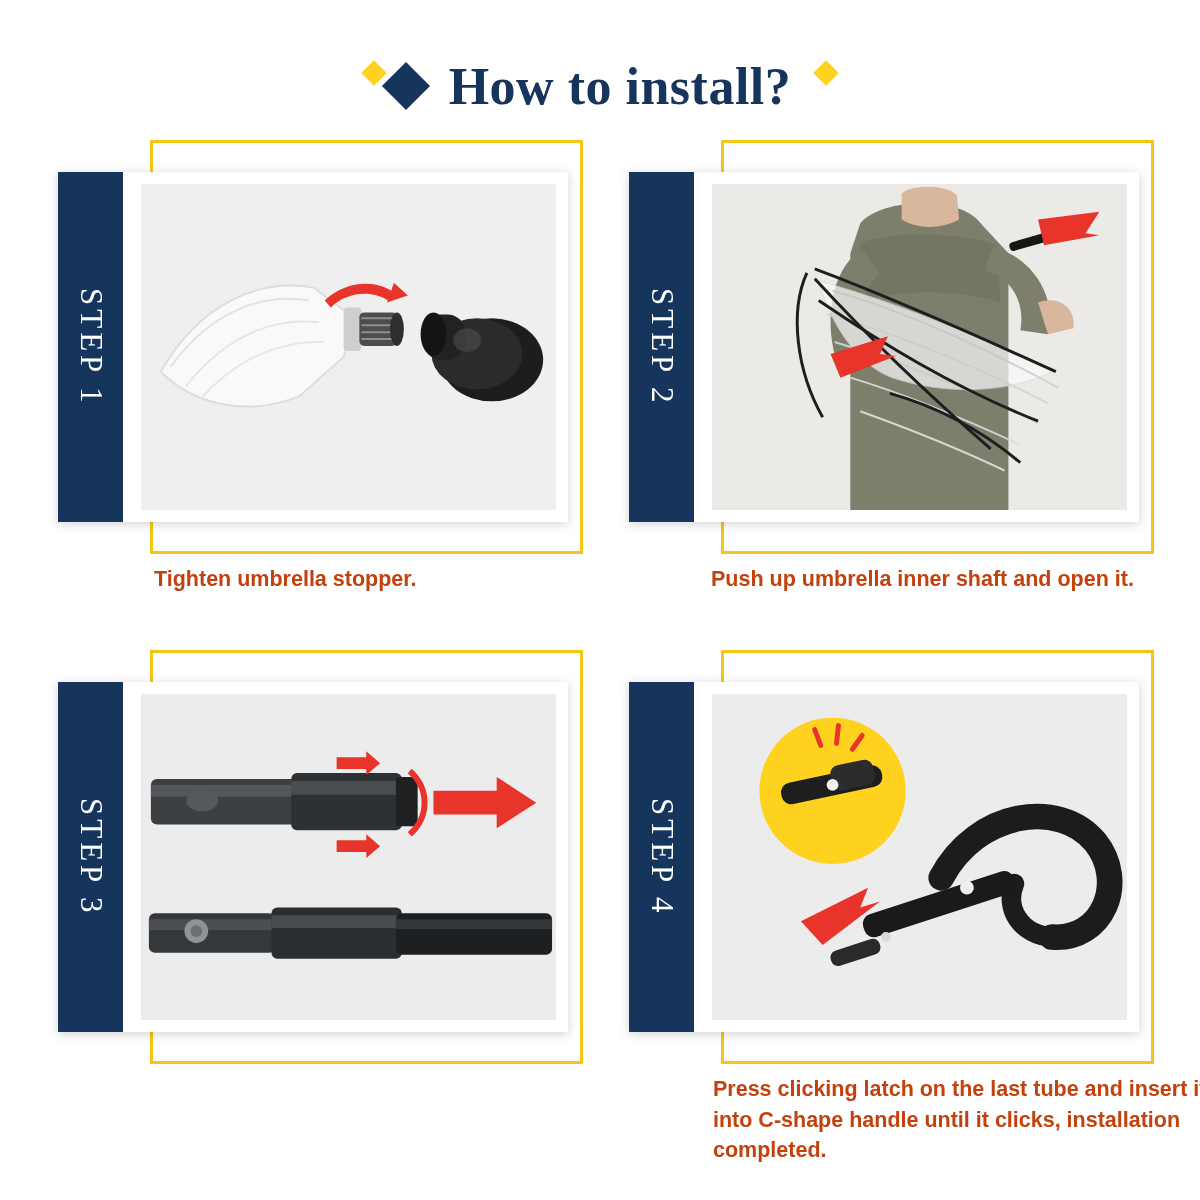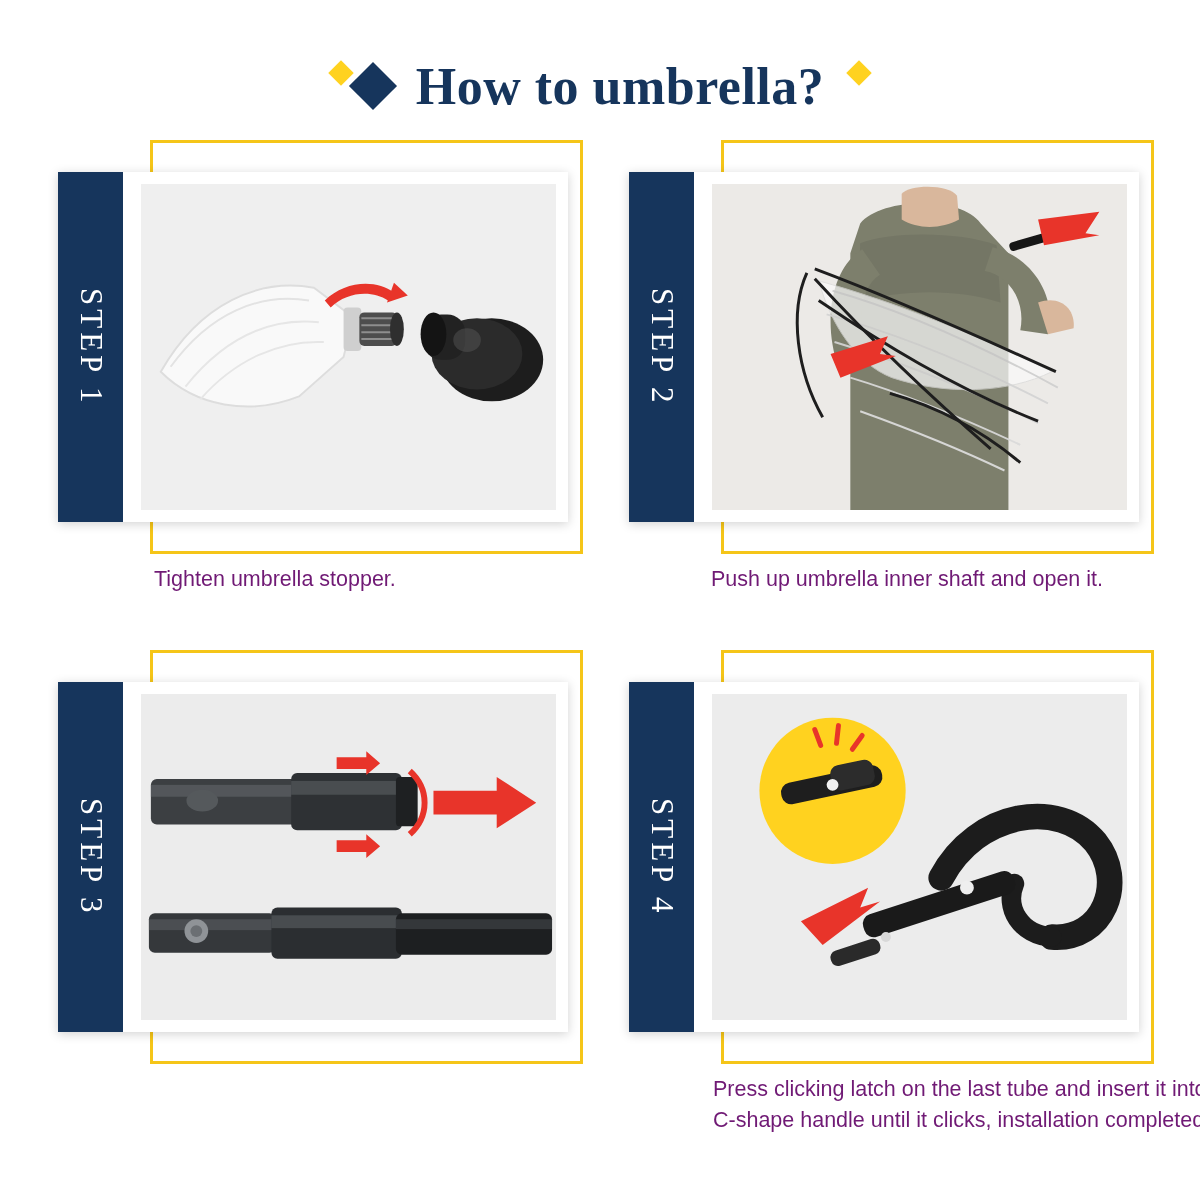--- a/index.html
+++ b/index.html
@@ -126,41 +126,42 @@
     overflow: hidden;
   }
 
   .caption {
     position: absolute;
     top: 424px;
     left: 0;
     width: 520px;
     font-size: 21.5px;
     line-height: 1.42;
-    color: #701a75;
+    color: #c2410c;
+    font-weight: bold;
   }
   .cap-indent-1 { padding-left: 96px; }
   .cap-indent-2 { padding-left: 82px; }
   .cap-indent-3 { padding-left: 84px; }
   .cap-indent-4 { padding-left: 84px; }
 
   .row2 { margin-top: 90px; }
 
   
   .ph-svg { display: block; width: 100%; height: 100%; }
 </style>
 </head>
 <body>
 
 <div class="title-row">
   <div class="deco-left">
     <div class="diamond-small-y"></div>
     <div class="diamond-big"></div>
   </div>
-  <div class="title-text">How to umbrella?</div>
+  <div class="title-text">How to install?</div>
   <div class="deco-right">
     <div class="diamond-small-y"></div>
   </div>
 </div>
 
 <div class="grid">
 
   <div class="row">
 
     <div class="cell">

